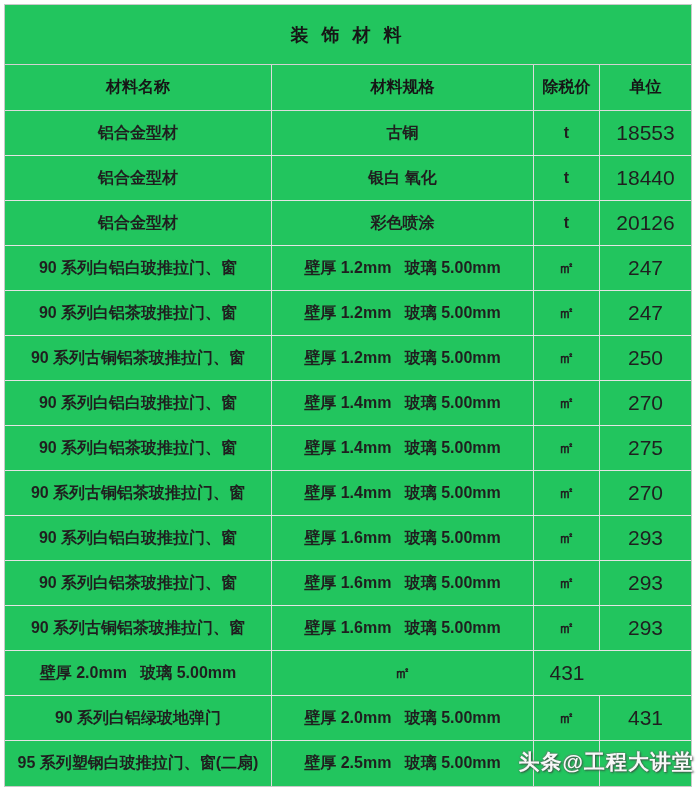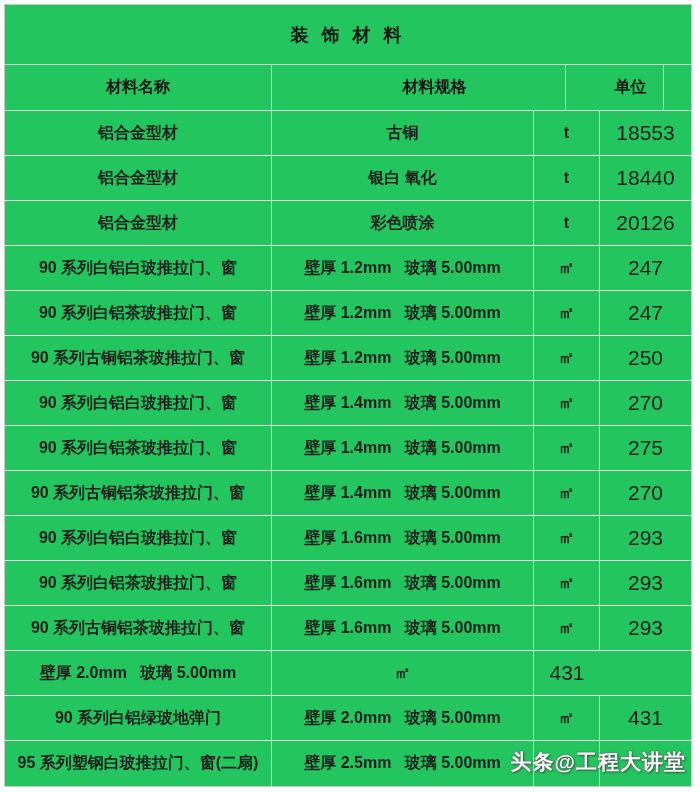--- a/index.html
+++ b/index.html
@@ -37,21 +37,20 @@
     color: #161616;
   }
   .header-row, .tr {
     display: grid;
     grid-template-columns: 267px 262px 66px 1fr;
     box-sizing: border-box;
   }
   .header-row {
     height: 46px;
     border-bottom: 1px solid #dcdcdc;
-    gap: 32px;
   }
   .tr {
     height: 45px;
     border-bottom: 1px solid #e4e4e4;
   }
   .tr:last-child {
     border-bottom: none;
   }
   .th, .td {
     display: flex;
@@ -79,43 +78,43 @@
   .td.unit {
     font-weight: 600;
   }
   .td.price {
     font-weight: 400;
     font-size: 21px;
   }
   .watermark {
     position: absolute;
     top: 748px;
-    right: 14px;
+    right: 6px;
     font-size: 21px;
     font-weight: bold;
     letter-spacing: 1px;
     color: rgba(255,255,255,0.96);
     text-shadow:
       1px 1px 2px rgba(60,60,60,0.85),
       -1px -1px 1px rgba(120,120,120,0.45),
       0 0 1px rgba(90,90,90,0.7);
     pointer-events: none;
     white-space: nowrap;
   }
 </style>
 </head>
 <body>
 
 <div class="table-wrap">
   <div class="title-row">装 饰 材 料</div>
   <div class="header-row">
     <div class="th">材料名称</div>
     <div class="th">材料规格</div>
+    <div class="th">除税价</div>
     <div class="th">单位</div>
-    <div class="th">除税价</div>
   </div>
   <div>
       <div class="tr">
     <div class="td name">铝合金型材</div>
     <div class="td spec">古铜</div>
     <div class="td unit">t</div>
     <div class="td price">18553</div>
   </div>
       <div class="tr">
     <div class="td name">铝合金型材</div>

